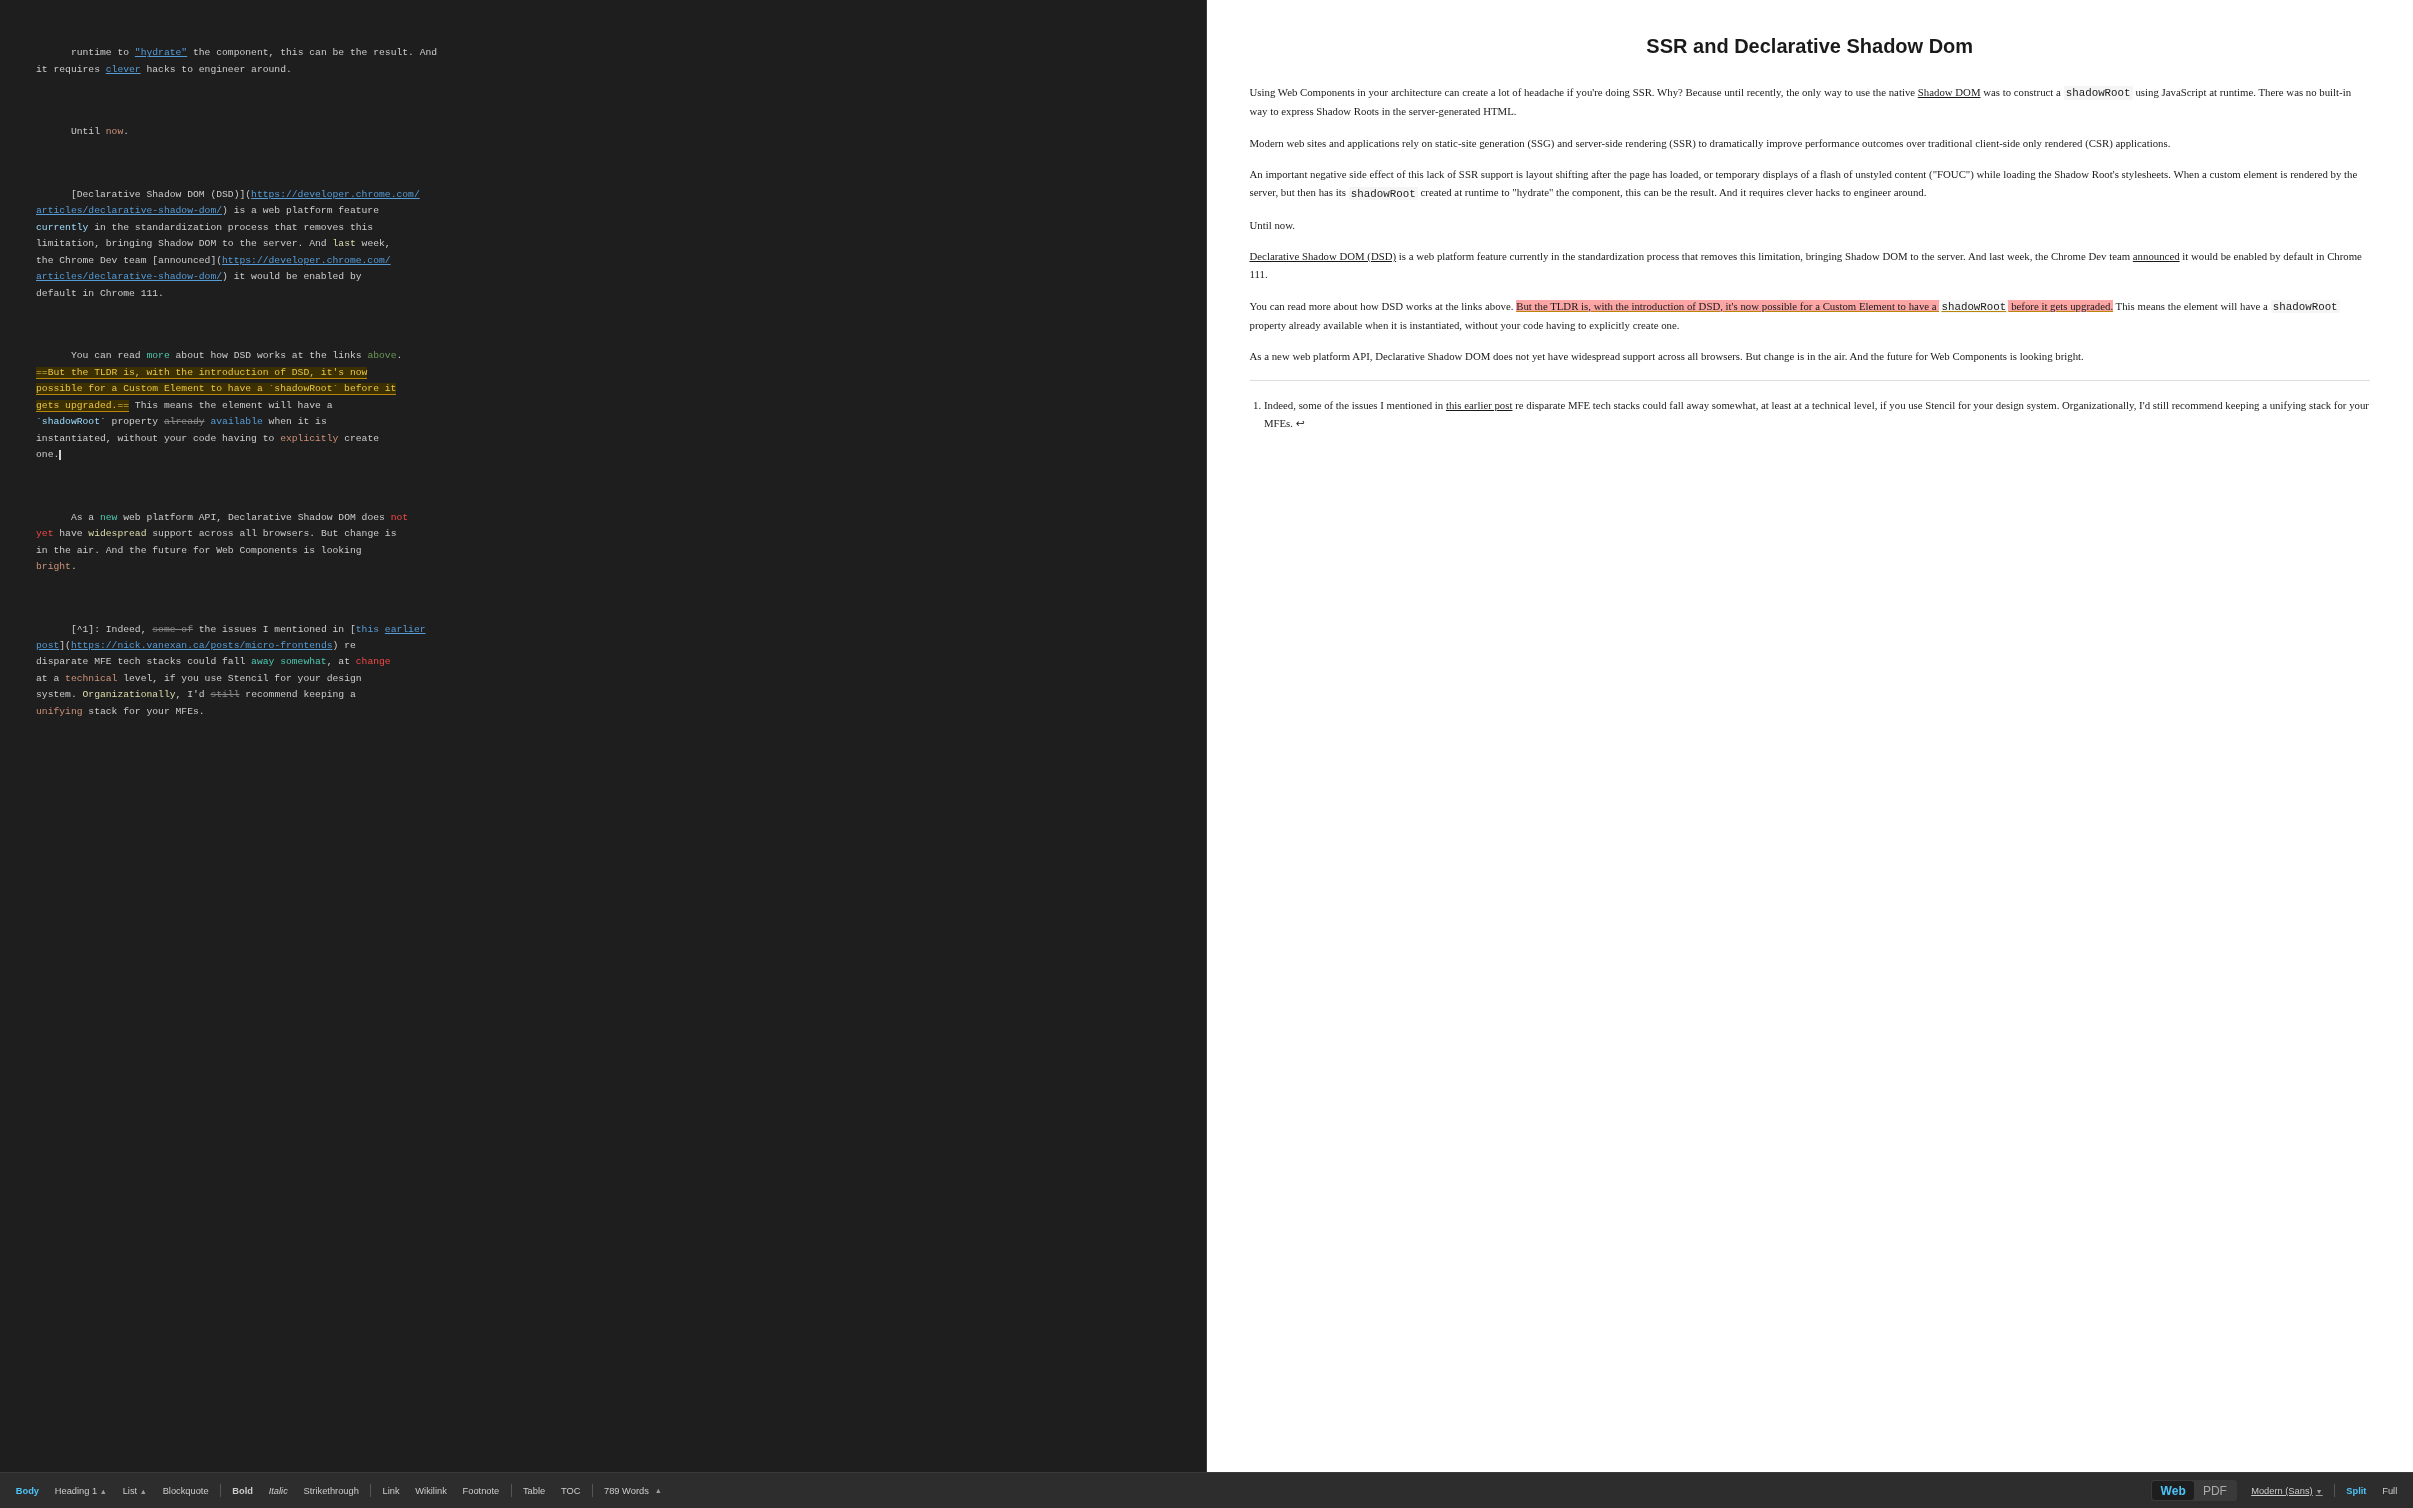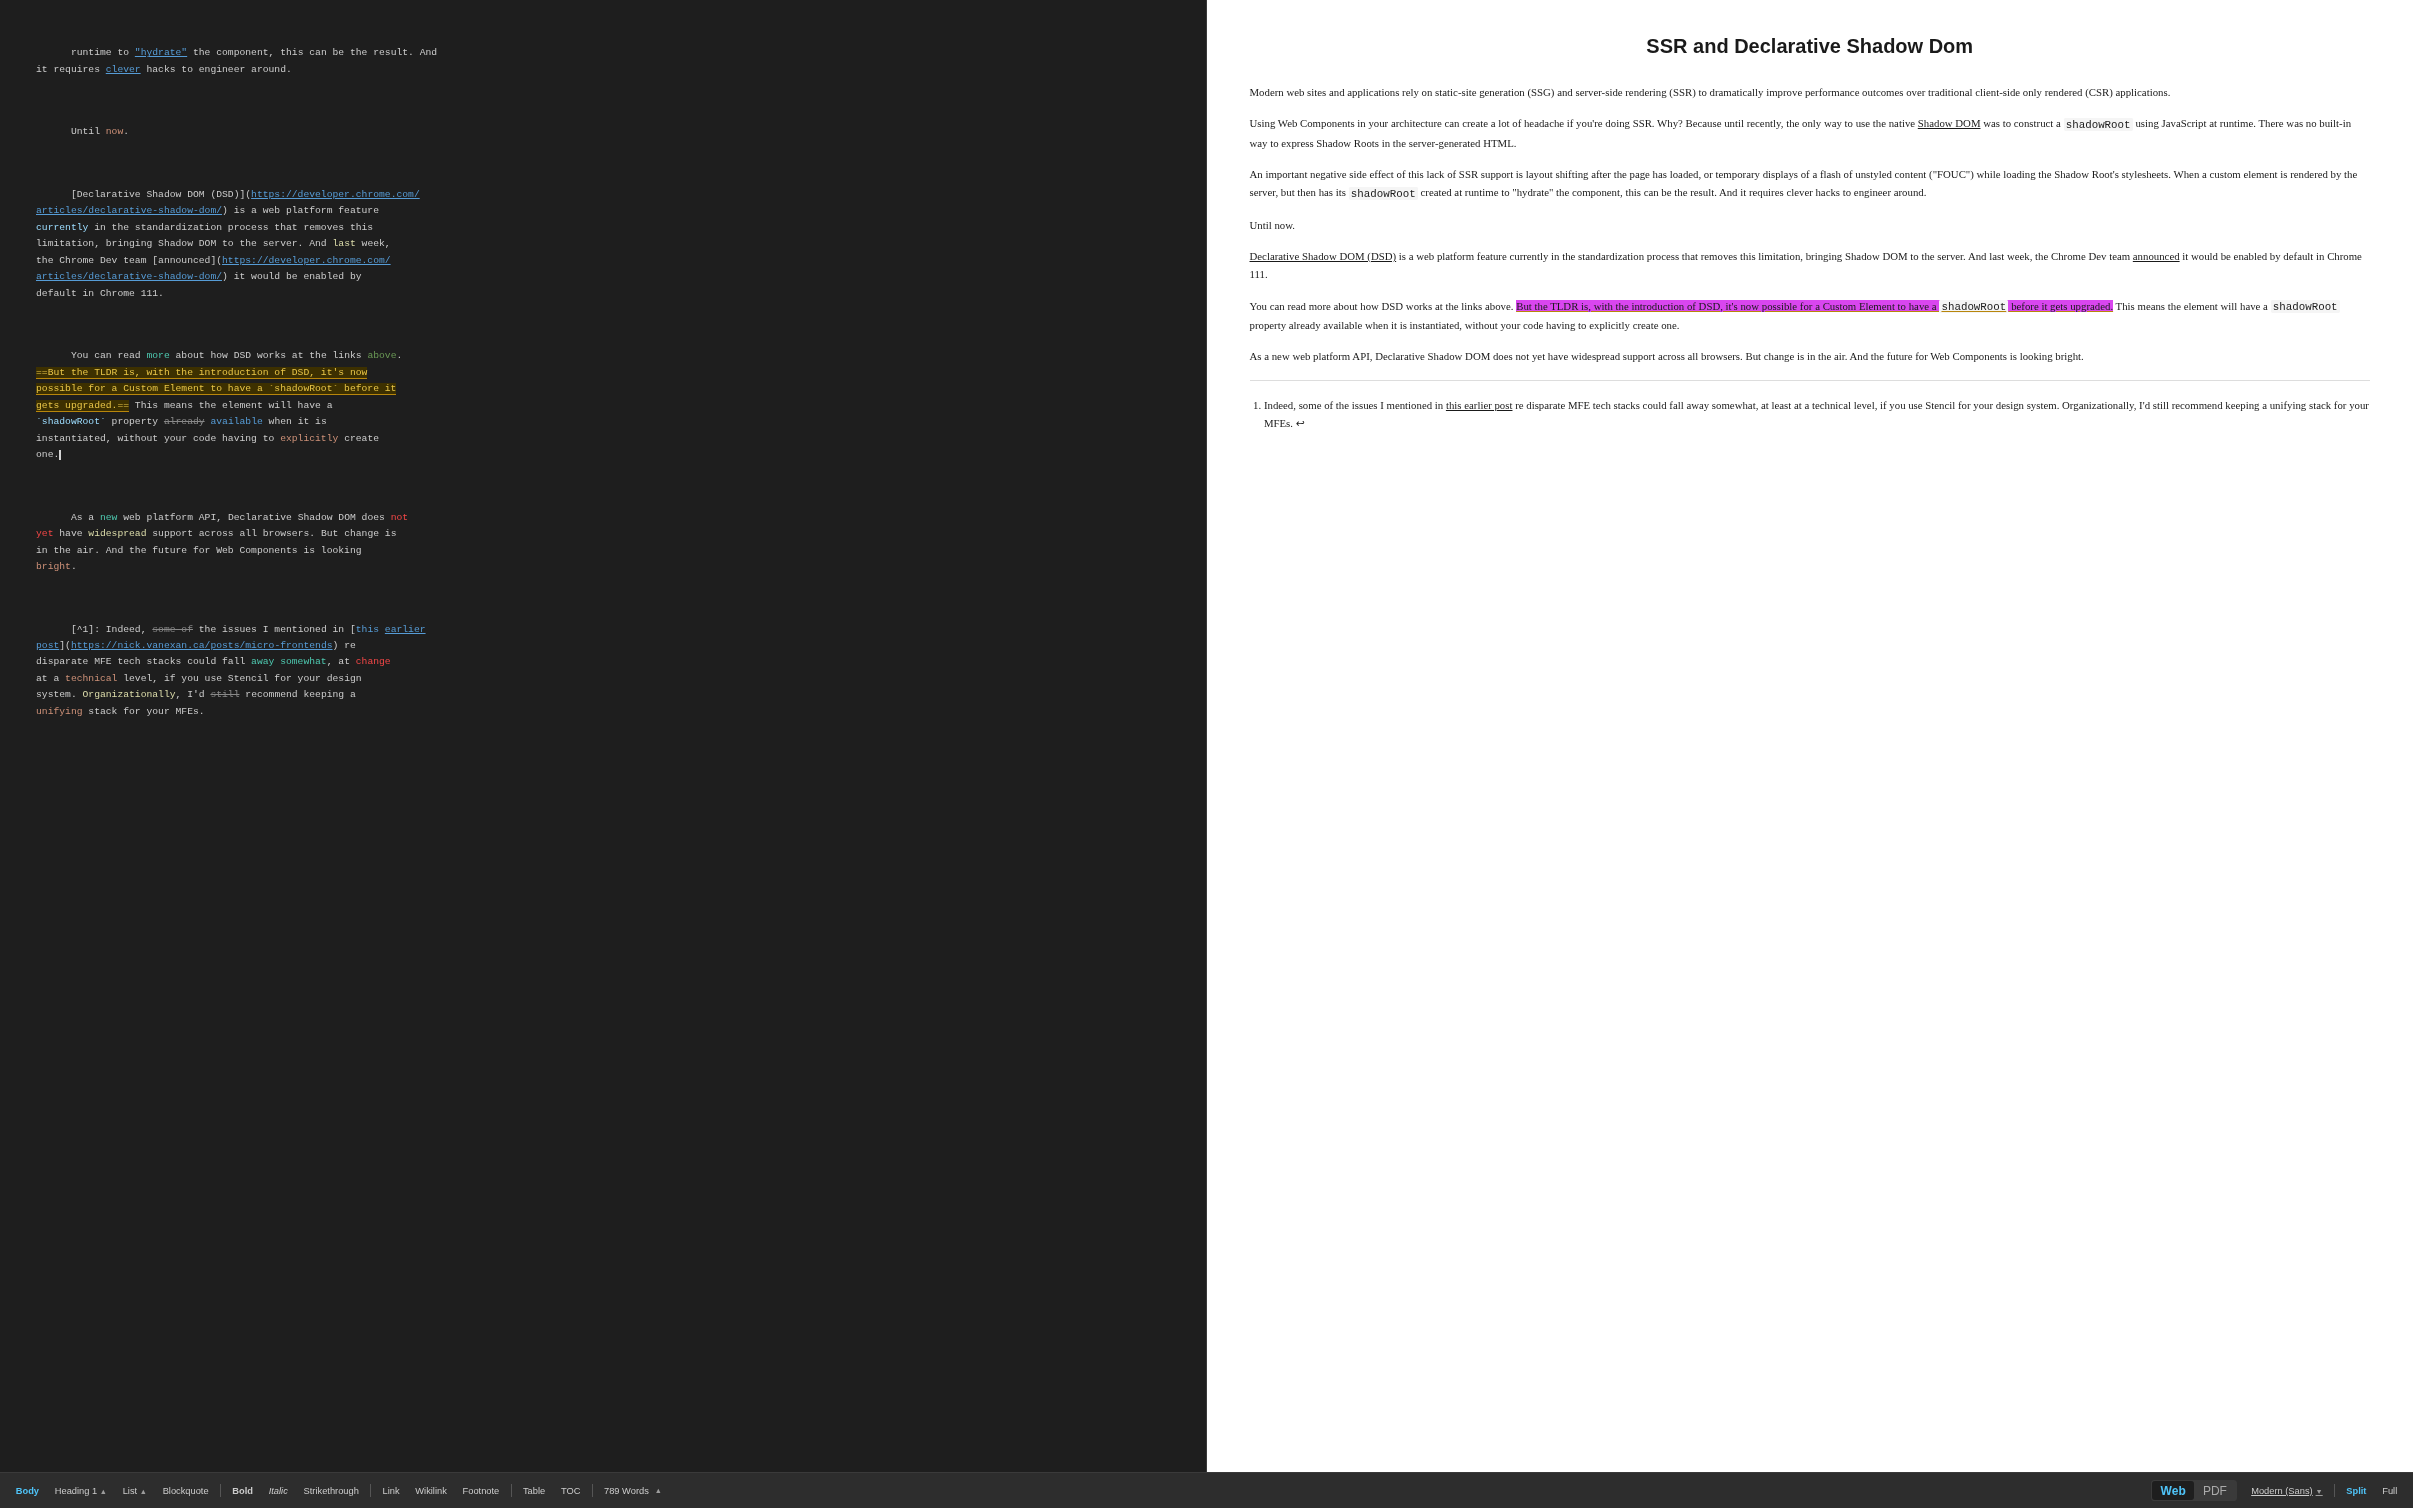--- a/index.html
+++ b/index.html
@@ -123,21 +123,21 @@
       margin-bottom: 13px;
       color: #1a1a1a;
     }
 
     .preview-panel a {
       color: #1a1a1a;
       text-decoration: underline;
     }
 
     .preview-panel .highlight-yellow {
-      background-color: #d946ef;
+      background-color: #fca5a5;
       text-decoration: underline;
       text-decoration-color: #b8860b;
     }
 
     .preview-panel code {
       font-family: 'Courier New', monospace;
       background: #f5f5f5;
       padding: 0.7px 2.2px;
       border-radius: 1.4px;
     }
@@ -309,25 +309,25 @@
 <span class="colored-text-orange">unifying</span> stack for your MFEs.
     </p>
 
   </div>
 
   <div class="preview-panel">
 
     <h1>SSR and Declarative Shadow Dom</h1>
 
     <p>
+      Using Web Components in your architecture can create a lot of headache if you're doing SSR. Why? Because until recently, the only way to use the native <a href="#">Shadow DOM</a> was to construct a <code>shadowRoot</code> using JavaScript at runtime. There was no built-in way to express Shadow Roots in the server-generated HTML.
+    </p>
+
+    <p>
       Modern web sites and applications rely on static-site generation (SSG) and server-side rendering (SSR) to dramatically improve performance outcomes over traditional client-side only rendered (CSR) applications.
-    </p>
-
-    <p>
-      Using Web Components in your architecture can create a lot of headache if you're doing SSR. Why? Because until recently, the only way to use the native <a href="#">Shadow DOM</a> was to construct a <code>shadowRoot</code> using JavaScript at runtime. There was no built-in way to express Shadow Roots in the server-generated HTML.
     </p>
 
     <p>
       An important negative side effect of this lack of SSR support is layout shifting after the page has loaded, or temporary displays of a flash of unstyled content ("FOUC") while loading the Shadow Root's stylesheets. When a custom element is rendered by the server, but then has its <code>shadowRoot</code> created at runtime to "hydrate" the component, this can be the result. And it requires clever hacks to engineer around.
     </p>
 
     <p>
       Until now.
     </p>
 

